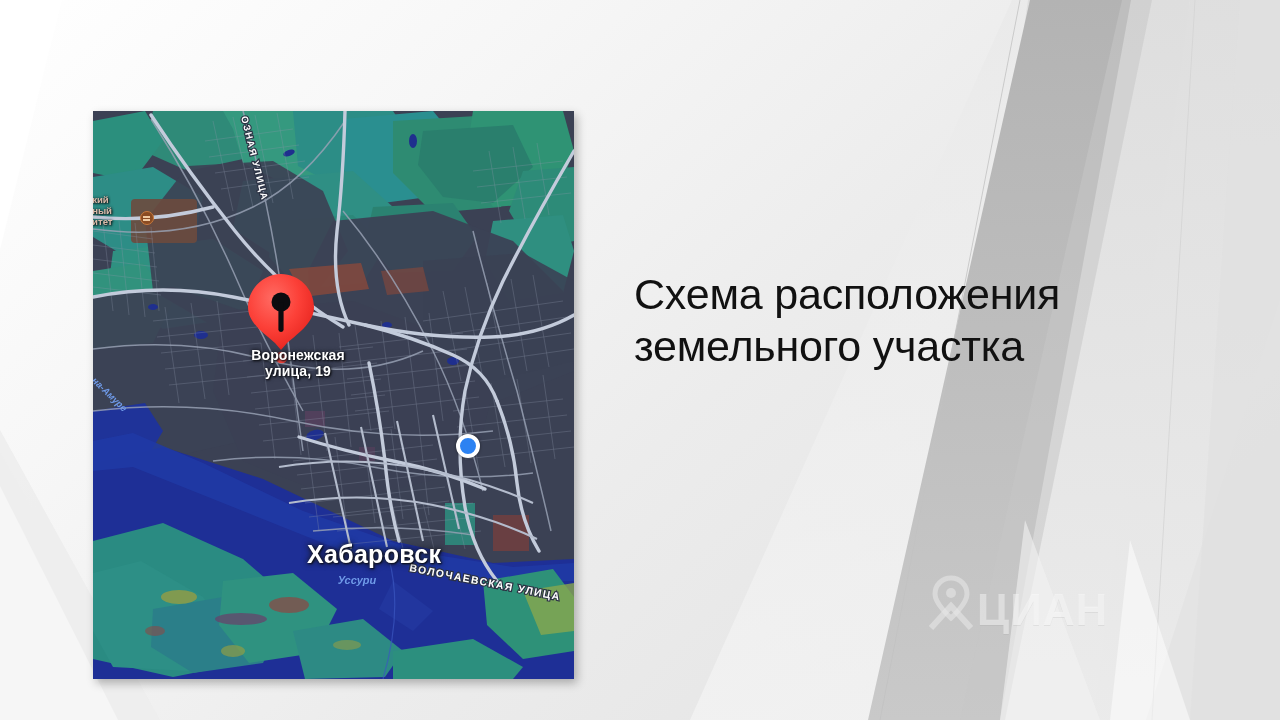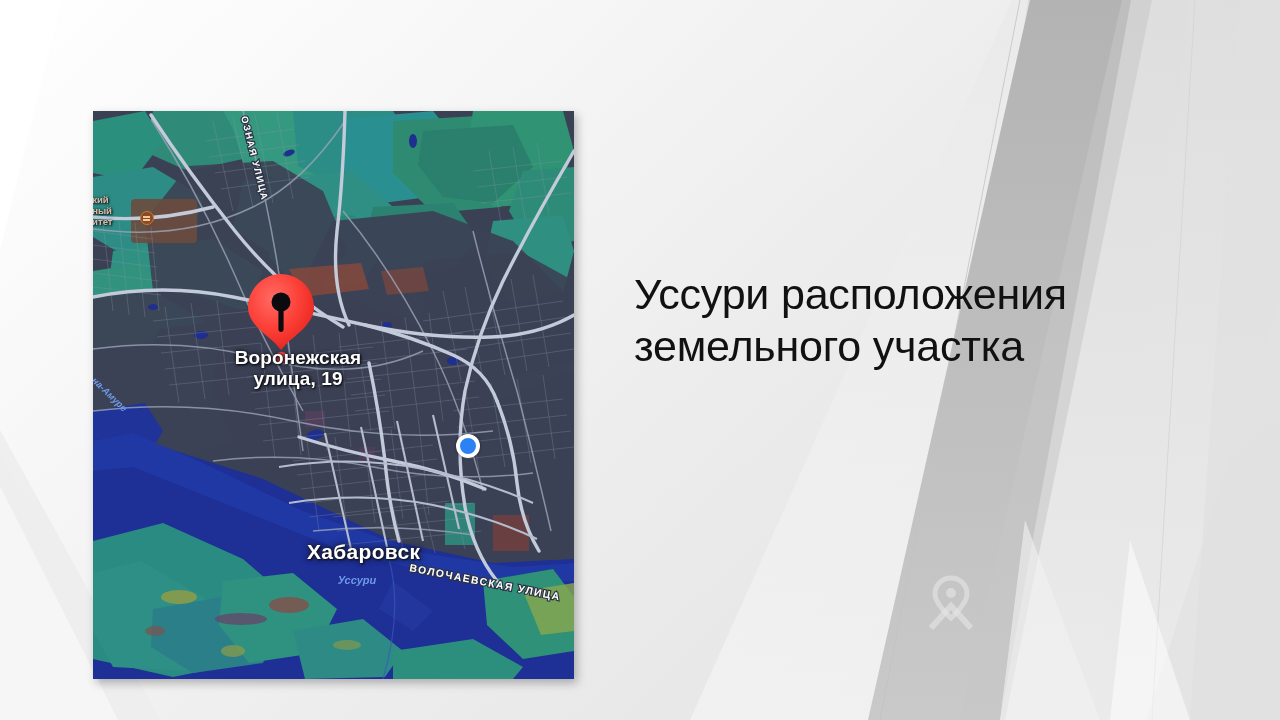--- a/index.html
+++ b/index.html
@@ -52,34 +52,34 @@
     width: 74px;
     height: 84px;
   }
   .pin-label {
     position: absolute;
     left: 95px;
     top: 236px;
     width: 220px;
     text-align: center;
     color: #ffffff;
-    font-size: 19px;
+    font-size: 14px;
     font-weight: bold;
-    line-height: 21px;
+    line-height: 16px;
     letter-spacing: 0.1px;
     text-shadow: 0 0 3px rgba(20,22,30,.95), 0 0 5px rgba(20,22,30,.8), 1px 1px 2px rgba(0,0,0,.9);
     white-space: pre-line;
   }
 
   .city-label {
     position: absolute;
     left: 214px;
     top: 429px;
     color: #ffffff;
-    font-size: 21px;
+    font-size: 25px;
     font-weight: bold;
     letter-spacing: .3px;
     text-shadow: 0 0 4px rgba(24,26,34,.95), 0 0 7px rgba(24,26,34,.85), 1px 1px 2px rgba(0,0,0,.9);
   }
   .city-dot {
     position: absolute;
     left: 363px;
     top: 323px;
     width: 24px;
     height: 24px;
@@ -395,24 +395,25 @@
       </svg>
     </div>
 
     <div class="pin-label">Воронежская
 улица, 19</div>
 
     <div class="city-label">Хабаровск</div>
     <div class="city-dot"></div>
   </div>
 
-  <div class="title">Уссури расположения
+  <div class="title">Схема расположения
 земельного участка</div>
 
   <div class="watermark">
     <svg class="wm-pin" width="52" height="56" viewBox="0 0 52 56">
       <path d="M26,4 C17,4 10,11 10,20 C10,30 26,44 26,44 C26,44 42,30 42,20 C42,11 35,4 26,4 Z" fill="none" stroke="rgba(255,255,255,0.62)" stroke-width="5"></path>
       <circle cx="26" cy="19" r="5" fill="rgba(255,255,255,0.62)"></circle>
       <path d="M6,54 L26,32 L46,54" fill="none" stroke="rgba(255,255,255,0.62)" stroke-width="6"></path>
     </svg>
+    <div class="wm-text">ЦИАН</div>
   </div>
 
 </div>
 
 </body></html>

